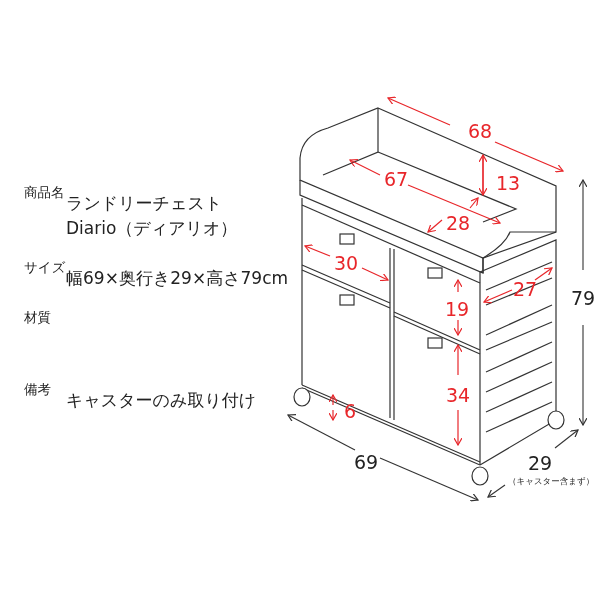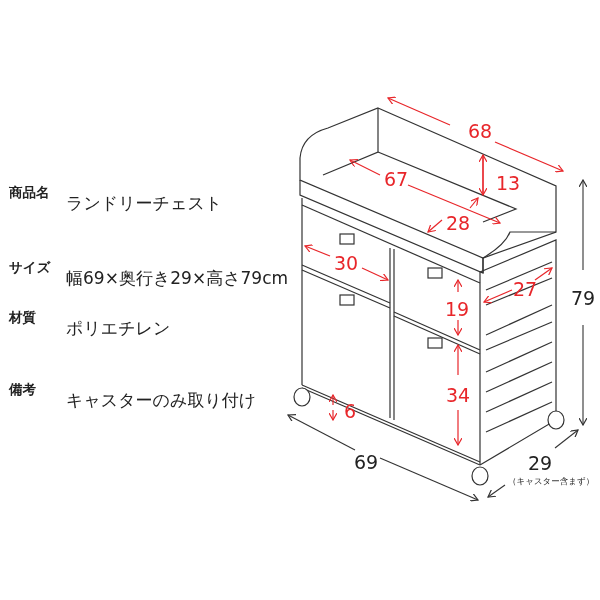--- a/index.html
+++ b/index.html
@@ -1,43 +1,43 @@
 <!DOCTYPE html>
 <html><head>
 <meta charset="utf-8">
 <style>
   html, body { margin:0; padding:0; background:#ffffff; }
   body { width:600px; height:600px; position:relative; overflow:hidden; font-family:"DejaVu Sans", sans-serif; }
   .spec { position:absolute; left:0; top:0; width:290px; height:600px; }
   .row { position:absolute; left:8px; color:#222; font-size:13.5px; }
-  .row .lbl { position:absolute; left:1px; width:65px; font-weight:bold; white-space:nowrap; }
+  .row .lbl { position:absolute; left:16px; width:65px; font-weight:normal; white-space:nowrap; }
   .row .val { position:absolute; left:58px; white-space:nowrap; line-height:25px; font-size:17px;margin-top:11px; }
   .row .lbl { line-height:25px; }
   svg { position:absolute; left:0; top:0; }
 </style>
 </head>
 <body>
 
 <div class="spec">
   <div class="row" style="top:180px;">
     <span class="lbl">商品名</span>
     <span class="val">
       <div>ランドリーチェスト</div>
+      <div>Diario（ディアリオ）</div>
     </span>
   </div>
   <div class="row" style="top:255px;">
     <span class="lbl">サイズ</span>
     <span class="val">
       <div>幅69×奥行き29×高さ79cm</div>
     </span>
   </div>
   <div class="row" style="top:305px;">
     <span class="lbl">材質</span>
     <span class="val">
-      <div>ポリエチレン</div>
     </span>
   </div>
   <div class="row" style="top:377px;">
     <span class="lbl">備考</span>
     <span class="val">
       <div>キャスターのみ取り付け</div>
     </span>
   </div>
 </div>
 

